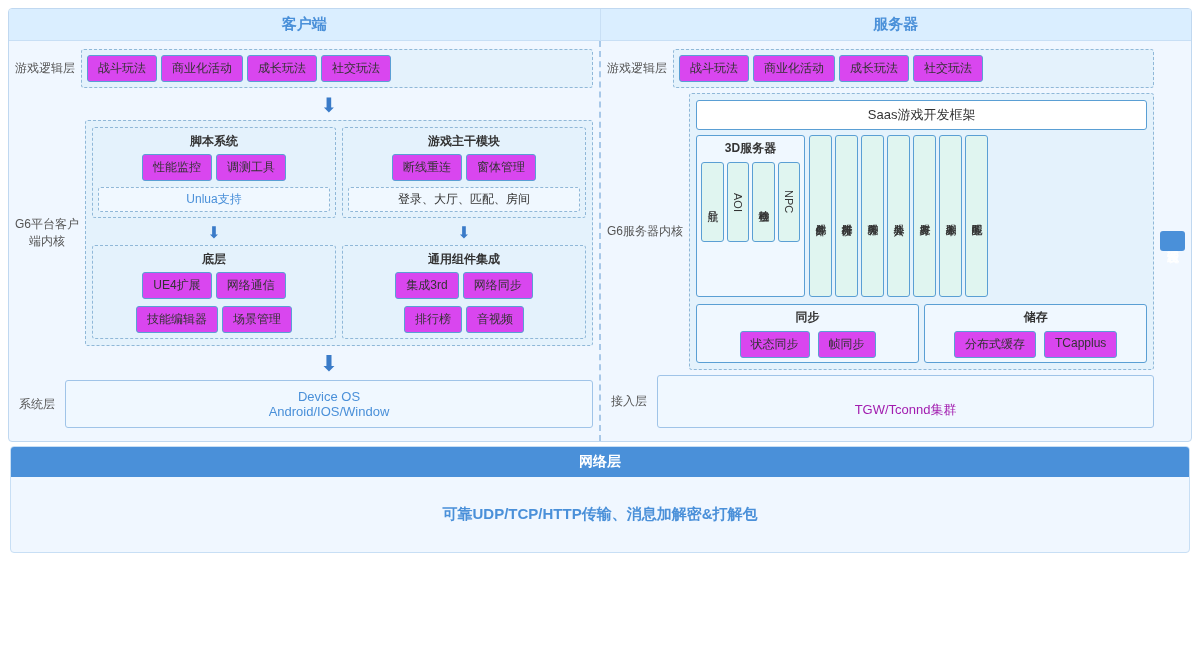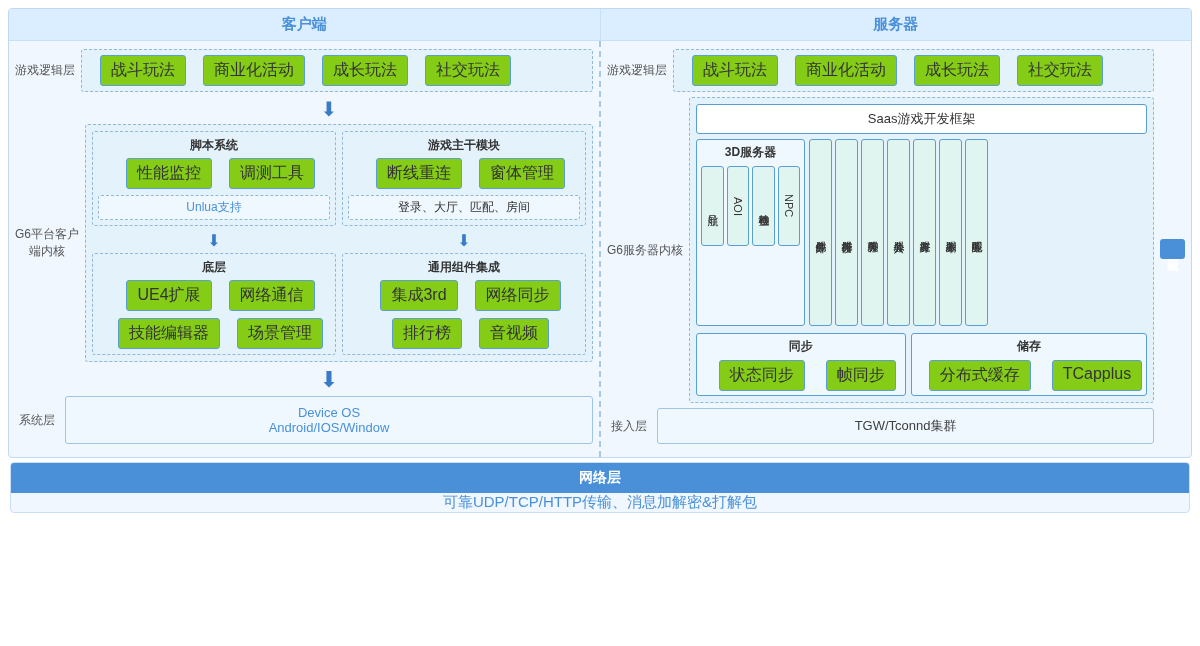--- a/index.html
+++ b/index.html
@@ -13,28 +13,27 @@
     }
 
     .main-wrapper {
       display: flex;
       flex-direction: column;
       width: 1200px;
     }
 
     .box {
       border: 1px solid #5a9fd4;
-      background: #84cc16;
+      background: #d946ef;
       border-radius: 3px;
       padding: 4px 10px;
-      font-size: 16px;
+      font-size: 12px;
       color: #333;
       text-align: center;
       white-space: nowrap;
-      margin-left: 13px;
     }
 
     .saas-box {
       border: 1px solid #5a9fd4;
       border-radius: 3px;
       background: #fff;
       padding: 5px;
       text-align: center;
       font-size: 13px;
       color: #333;
@@ -104,24 +103,24 @@
       background: #4a90d9;
       color: white;
       text-align: center;
       padding: 6px;
       font-size: 14px;
       font-weight: bold;
     }
 
     .network-content {
       text-align: center;
-      padding: 0;
+      padding: 28px;
       font-size: 15px;
       color: #4a90d9;
-      font-weight: normal;
+      font-weight: bold;
     }
 
     
     .top-content {
       display: flex;
       flex-direction: row;
     }
 
     .client-wrapper {
       flex: 1;
@@ -403,21 +402,21 @@
                   </div>
                 </div>
               </div>
 
             </div>
           </div>
 
           <div class="labeled-row">
             <div class="side-label">接入层</div>
             <div style="flex:1; border:1px solid #a0c4e8; border-radius:3px; background:#f0f8ff; padding:8px; text-align:center;">
-              <div style="font-size:13px; color:#404040;">TGW/Tconnd集群</div>
+              <div style="font-size:13px; color:#a21caf;margin-top:17px;">TGW/Tconnd集群</div>
             </div>
           </div>
 
         </div>
 
         <div style="display:flex; align-items:center; margin-left:6px;">
           <div style="writing-mode:vertical-rl; text-orientation:mixed; background:#4a90d9; color:white; font-size:12px; padding:10px 4px; border-radius:3px; text-align:center; min-width:24px; line-height:1.4;">
             <span>运营管理系统</span>
           </div>
         </div>

